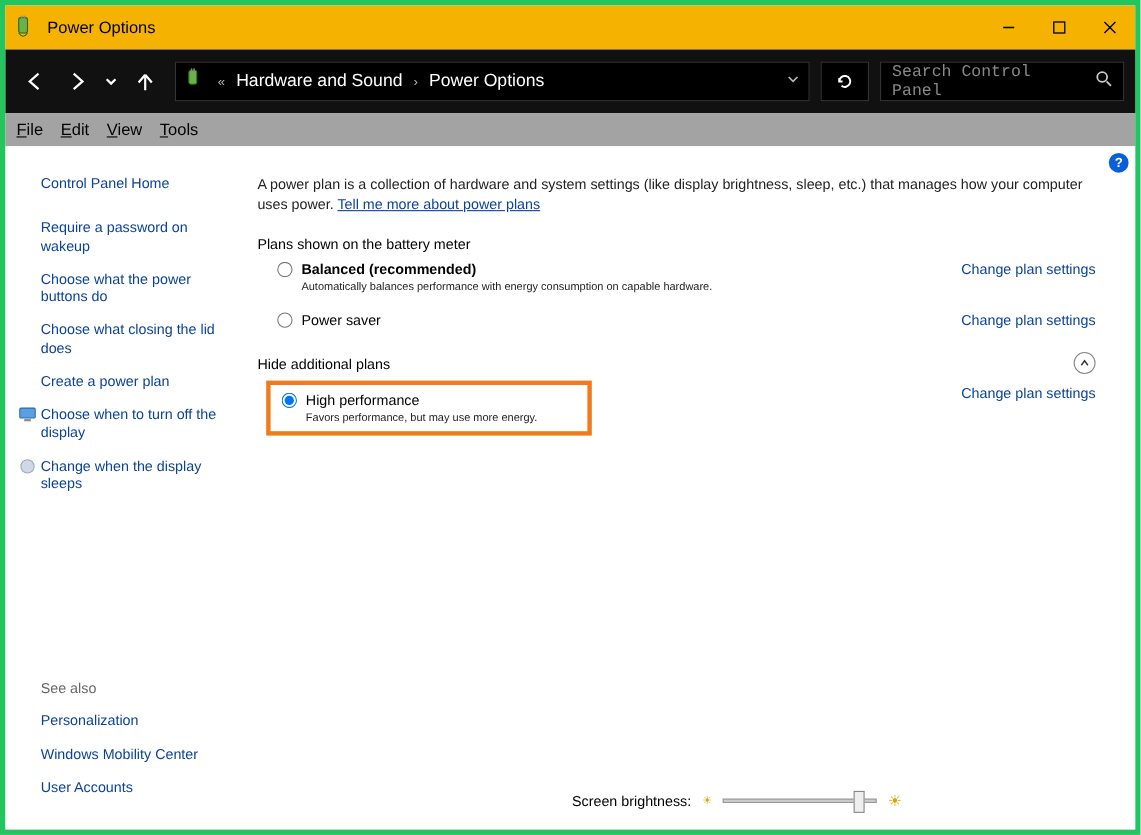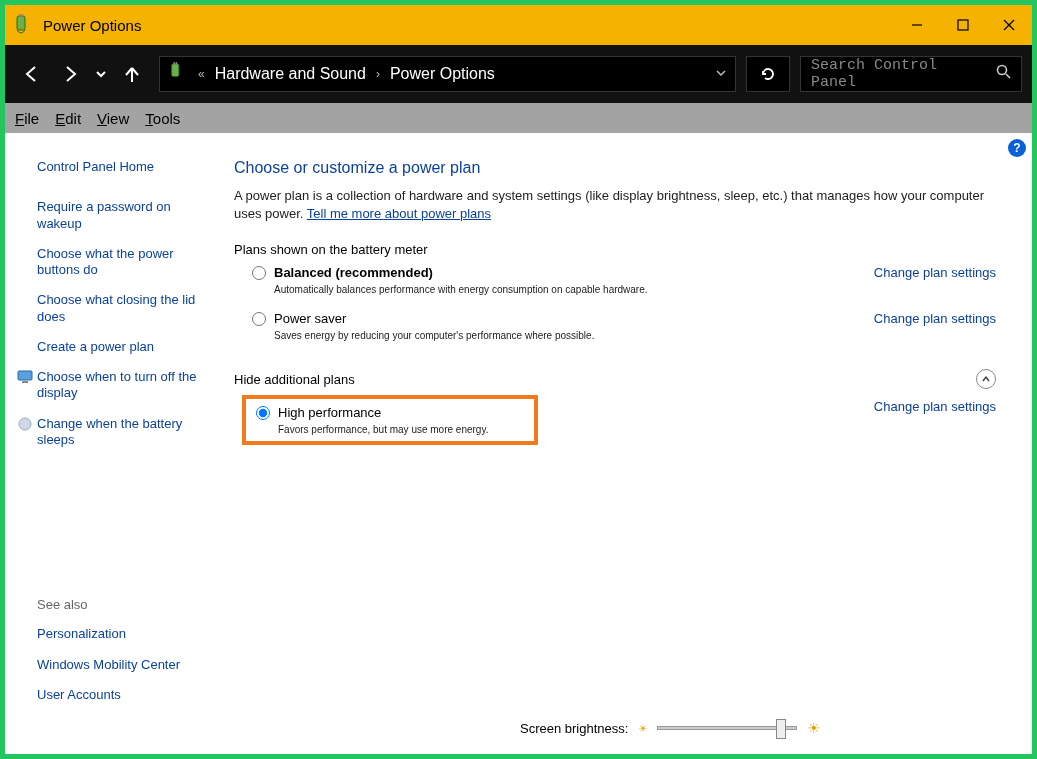--- a/index.html
+++ b/index.html
@@ -25,21 +25,21 @@
   
   .menubar { height: 30px; background: #a3a3a3; display: flex; align-items: center; padding: 0 10px; gap: 16px; font-size: 15px; border-bottom: 0px solid #eee; }
   .menubar span u { text-decoration: underline; }
   
   .content { flex: 1; display: flex; background: #fff; position: relative; }
   .sidebar { width: 215px; padding: 26px 10px 10px 32px; font-size: 13px; }
   .sidebar a { color: #0a419c; text-decoration: none; display: block; margin-bottom: 14px; line-height: 1.25; }
   .sidebar a.iconlink { position: relative; }
   .sidebar .link-icon { position: absolute; left: -20px; top: 0; width: 16px; height: 16px; }
   .sidebar .seealso { color: #666; margin-top: 20px; margin-bottom: 14px; }
-  .sidebar .bottom-links { position: absolute; bottom: 37px; left: 32px; width: 180px; }
+  .sidebar .bottom-links { position: absolute; bottom: 16px; left: 32px; width: 180px; }
   .main { flex: 1; padding: 26px 36px 10px 14px; position: relative; }
   .main h1 { font-size: 16px; font-weight: normal; color: #0a419c; margin-bottom: 10px; }
   .main .desc { font-size: 13px; color: #222; line-height: 1.35; }
   .main .desc a { color: #0a419c; text-decoration: underline; }
   .section-label { font-size: 13px; margin-top: 20px; margin-bottom: 8px; }
   .plan-row { display: flex; align-items: flex-start; margin-left: 18px; margin-bottom: 6px; }
   .plan-col { flex: 1; }
   .plan-title { font-size: 13px; margin-bottom: 4px; display: flex; align-items: center; gap: 8px; }
   .plan-title input[type=radio] { width: 14px; height: 14px; }
   .plan-title .bold { font-weight: 600; }
@@ -162,33 +162,32 @@
         <span class="link-icon"><svg width="16" height="16" viewBox="0 0 16 16">
               <rect x="1" y="2" width="14" height="9" rx="1" fill="#5aa0e0" stroke="#2a6aa8"></rect>
               <rect x="5" y="12" width="6" height="2" fill="#888"></rect>
             </svg></span>
         <span>Choose when to turn off the display</span>
       </a>
       <a href="#" class="iconlink">
         <span class="link-icon"><svg width="16" height="16" viewBox="0 0 16 16">
               <circle cx="8" cy="8" r="6" fill="#d0d8e8" stroke="#98a8c0"></circle>
             </svg></span>
-        <span>Change when the battery sleeps</span>
+        <span>Change when the display sleeps</span>
       </a>
 
       <div class="bottom-links">
         <div class="seealso">See also</div>
         <a href="#">Personalization</a>
         <a href="#">Windows Mobility Center</a>
         <a href="#">User Accounts</a>
       </div>
     </div>
 
     <div class="main">
-      <h1>Choose or customize a power plan</h1>
       <p class="desc">
         <span>A power plan is a collection of hardware and system settings (like display brightness, sleep, etc.) that manages how your computer uses power. </span><a href="#">Tell me more about power plans</a>
       </p>
 
       <div class="section-label">Plans shown on the battery meter</div>
 
       <div class="plan-row">
         <div class="plan-col">
           <div class="plan-title">
             <input type="radio" name="plan" style="">
@@ -198,21 +197,20 @@
         </div>
         <a href="#" class="change-link">Change plan settings</a>
       </div>
 
       <div class="plan-row">
         <div class="plan-col">
           <div class="plan-title">
             <input type="radio" name="plan" style="">
             <span>Power saver</span>
           </div>
-          <div class="plan-sub">Saves energy by reducing your computer's performance where possible.</div>
         </div>
         <a href="#" class="change-link">Change plan settings</a>
       </div>
 
       <div class="hide-row">
         <span class="label">Hide additional plans</span>
         <span class="collapse-btn">
           <svg width="10" height="10" viewBox="0 0 10 10">
               <path d="M2 7 L5 3 L8 7" fill="none" stroke="#333" stroke-width="1.3"></path>
             </svg>

